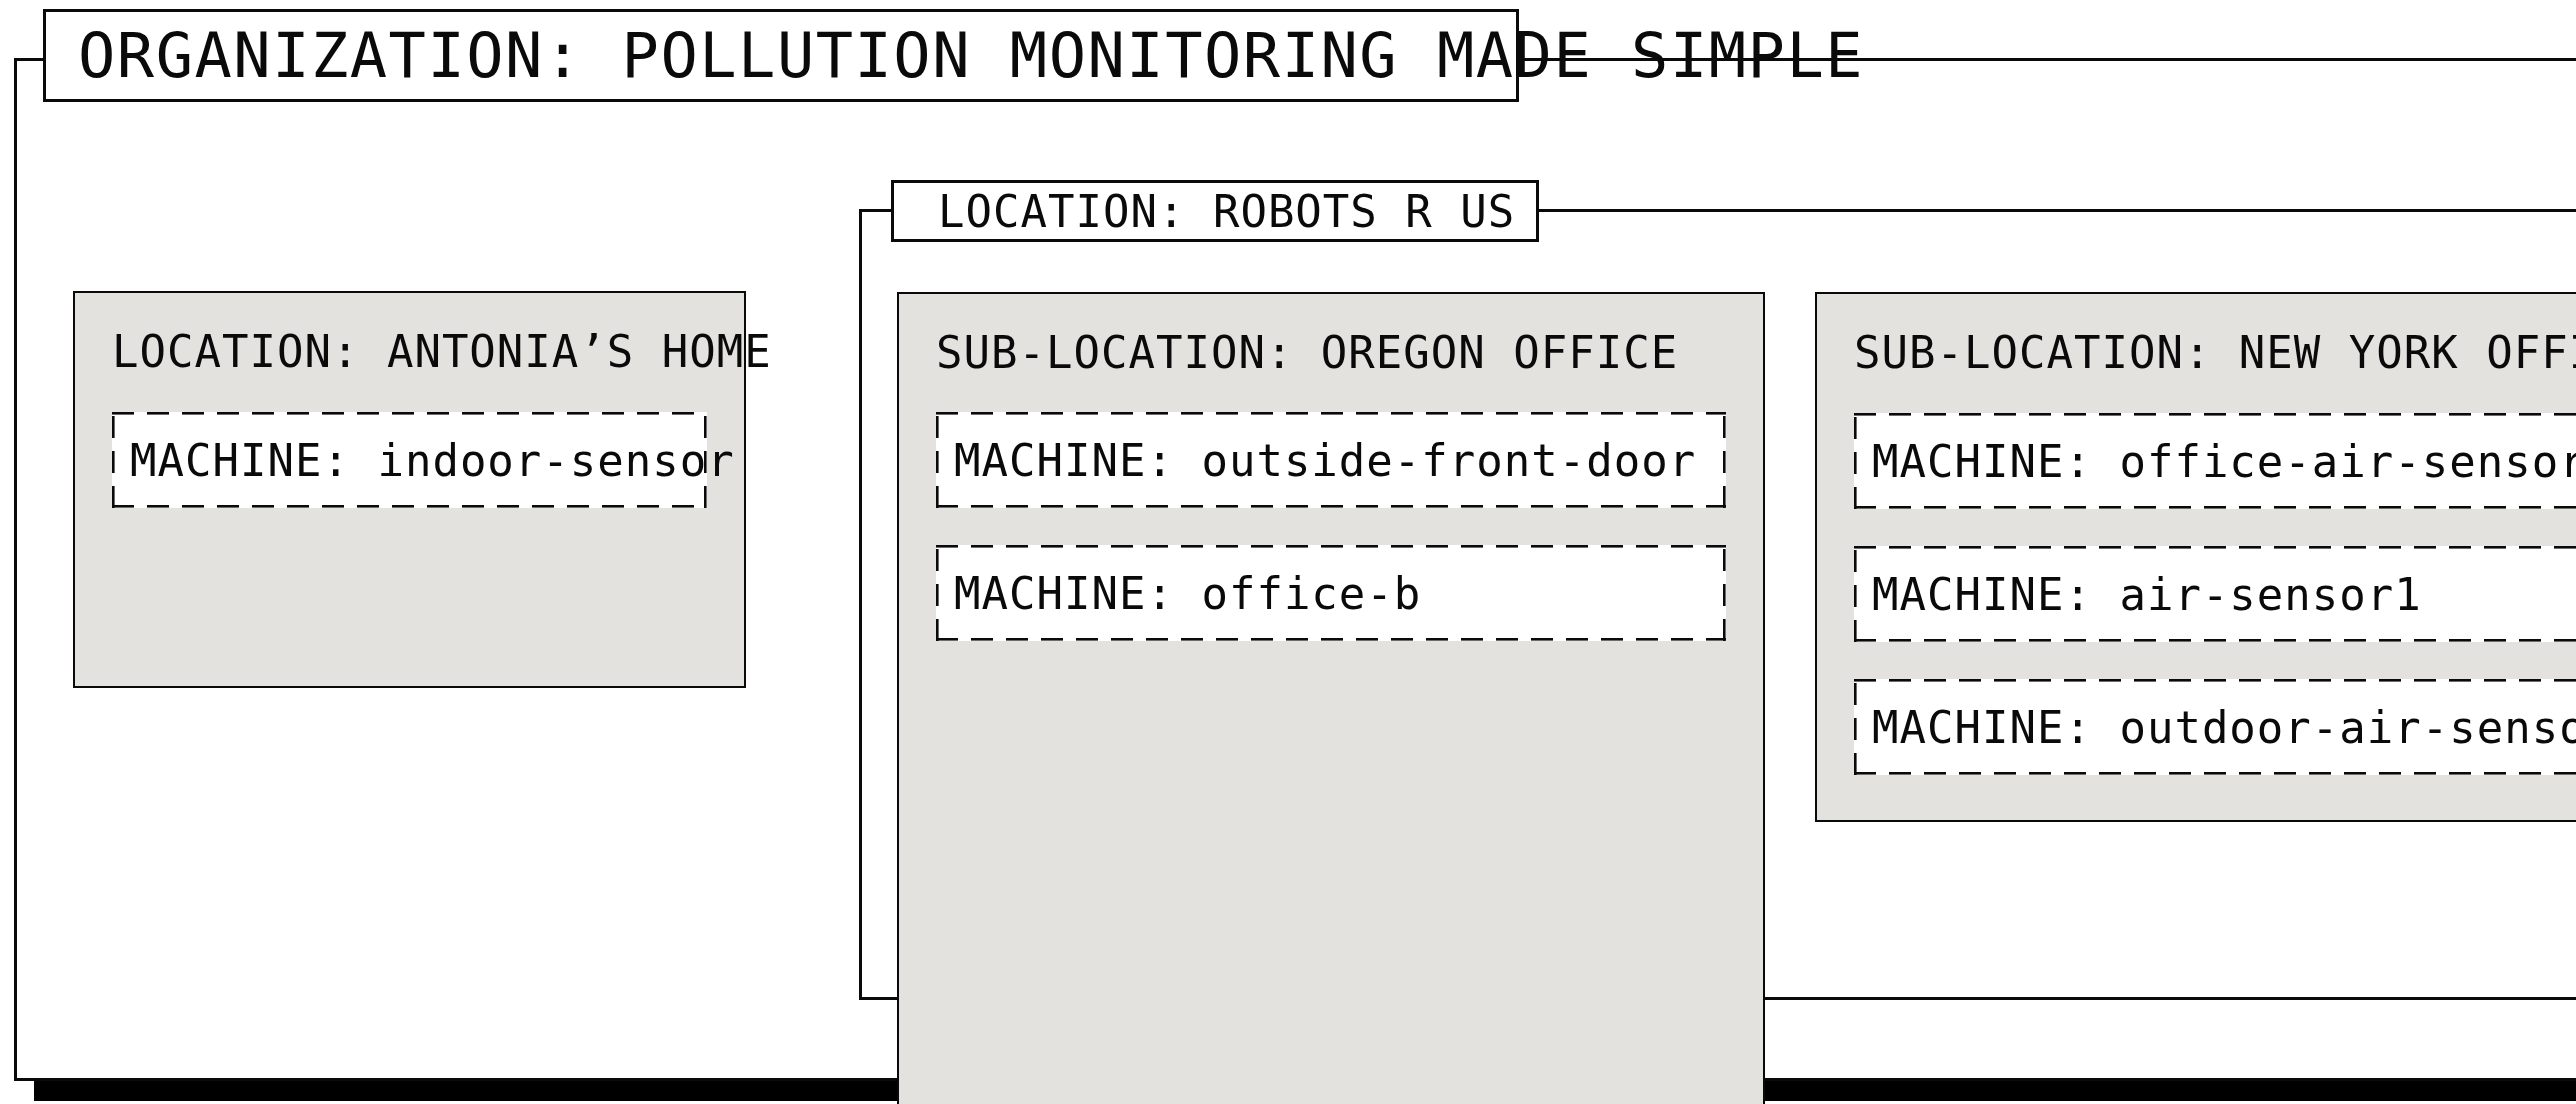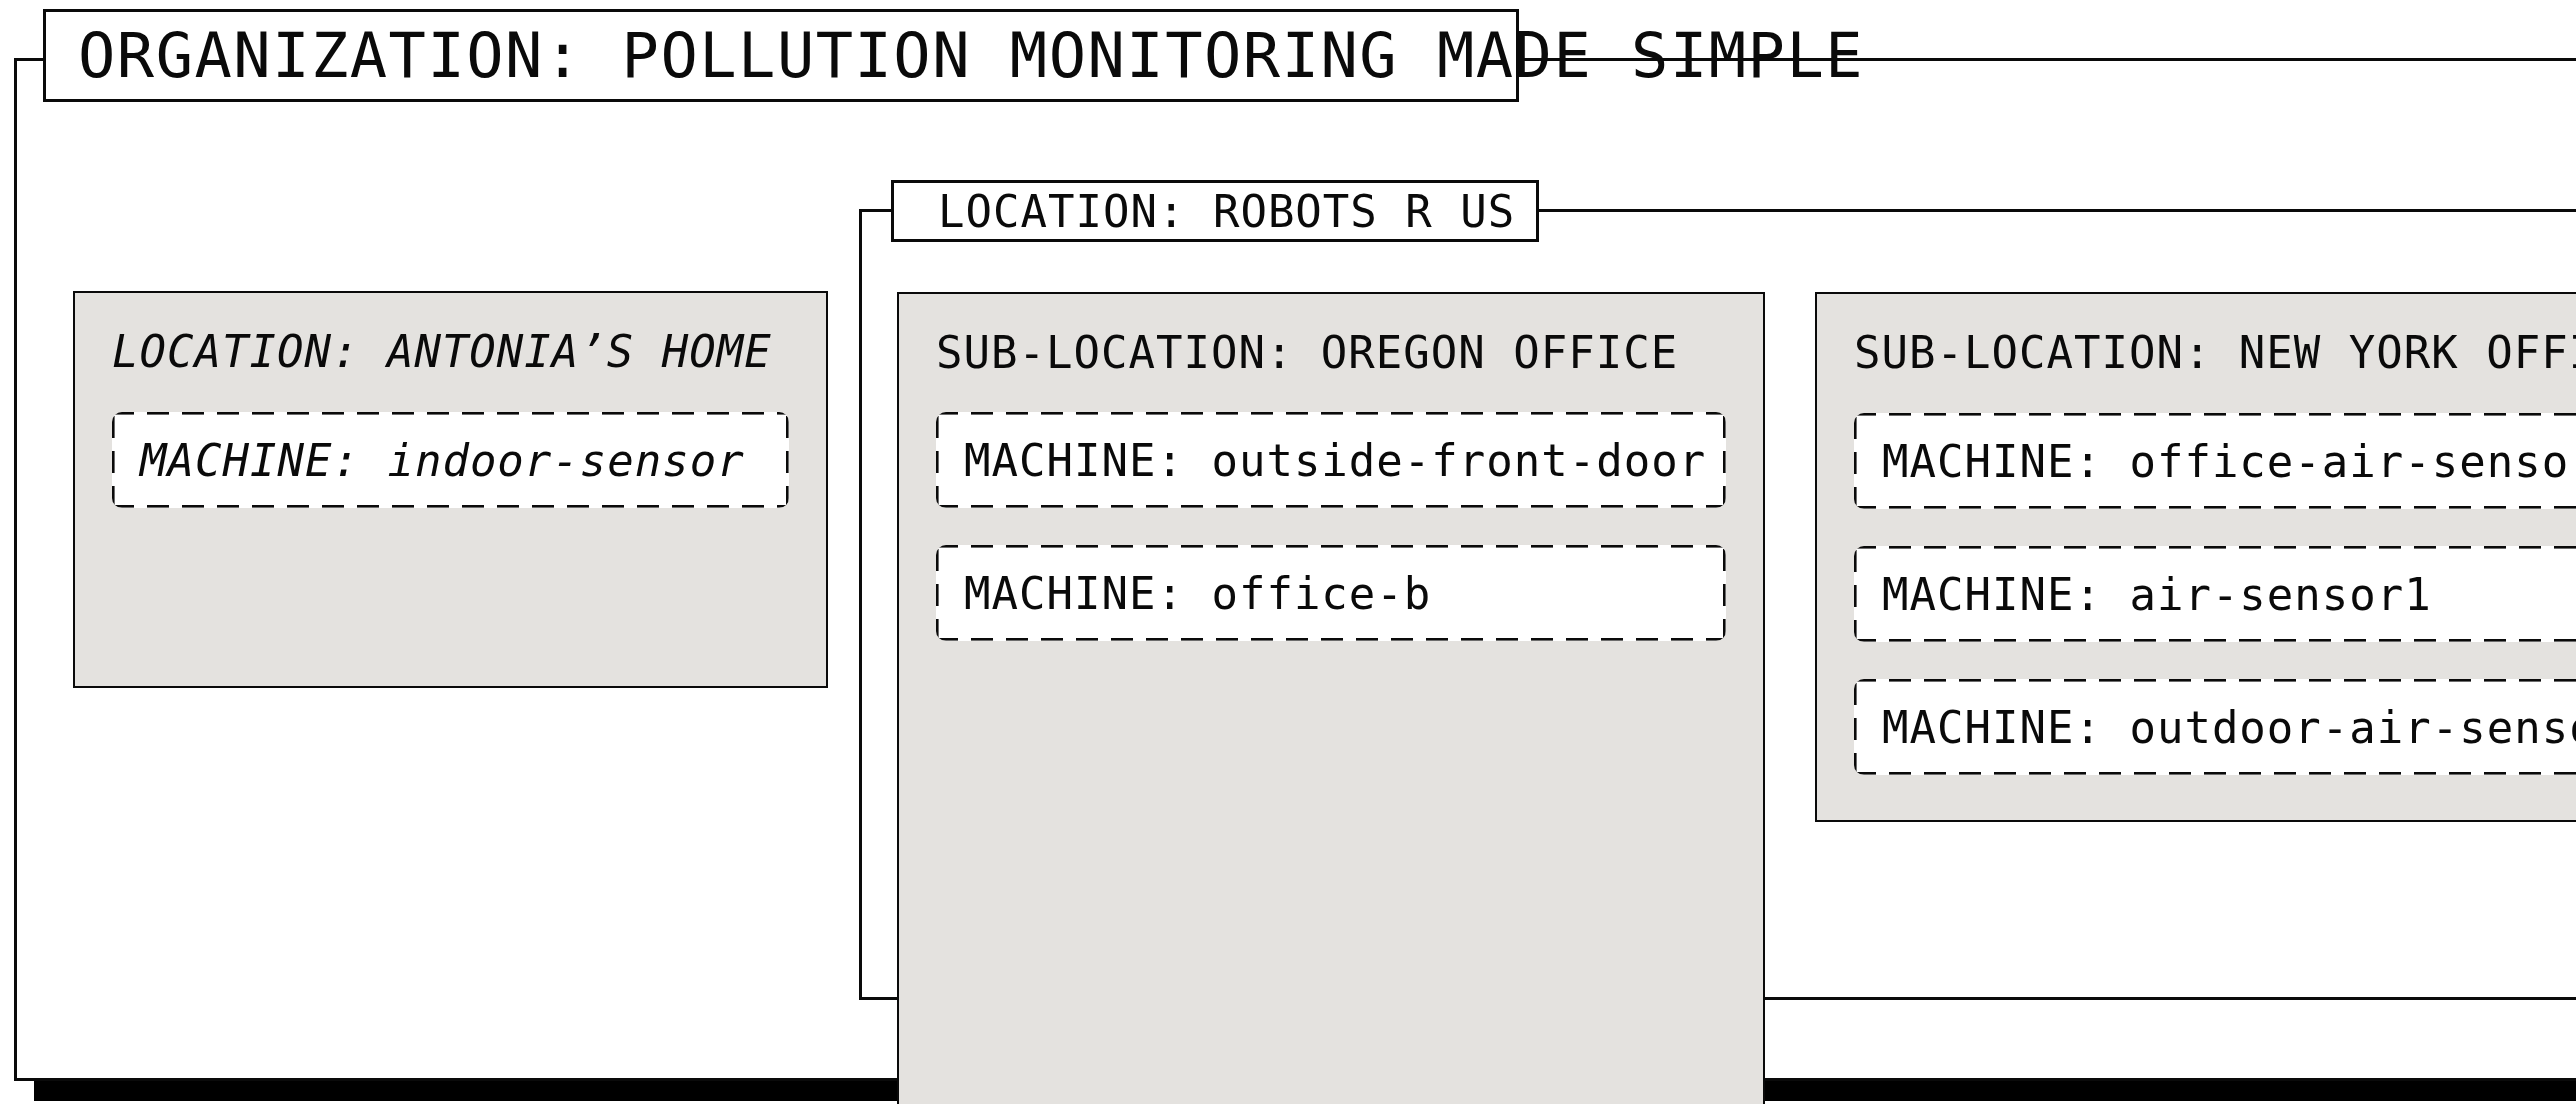--- a/index.html
+++ b/index.html
@@ -98,29 +98,28 @@
     background-image:
       repeating-linear-gradient(90deg, #0a0a0a 0 21.6px, rgba(0,0,0,0) 21.6px 35px),
       repeating-linear-gradient(90deg, #0a0a0a 0 21.6px, rgba(0,0,0,0) 21.6px 35px),
       repeating-linear-gradient(0deg,  #0a0a0a 0 21.6px, rgba(0,0,0,0) 21.6px 35px),
       repeating-linear-gradient(0deg,  #0a0a0a 0 21.6px, rgba(0,0,0,0) 21.6px 35px);
     background-size: 100% 2.6px, 100% 2.6px, 2.6px 100%, 2.6px 100%;
     background-position: left top, left bottom, left top, right top;
     background-repeat: no-repeat;
     display: flex;
     align-items: center;
-    padding-left: 28px;
+    padding-left: 18px;
     box-sizing: border-box;
     font-size: 44px;
     letter-spacing: 1px;
     white-space: nowrap;
-    border-radius: 10px;
   }
   .machine.first { margin-top: 38px; }
-  .loc-antonia { left: 73px; top: 291px; width: 755px; height: 397px; font-style: italic; }
+  .loc-antonia { left: 73px; top: 291px; width: 673px; height: 397px; }
   .loc-oregon  { left: 35px;  top: 80px; width: 868px; height: 849px; position: absolute; }
   .loc-newyork { left: 953px; top: 80px; width: 909px; height: 530px; position: absolute; }
 </style>
 </head>
 <body>
 
 <div class="canvas">
 
   <div class="frame-shadow"></div>
 

